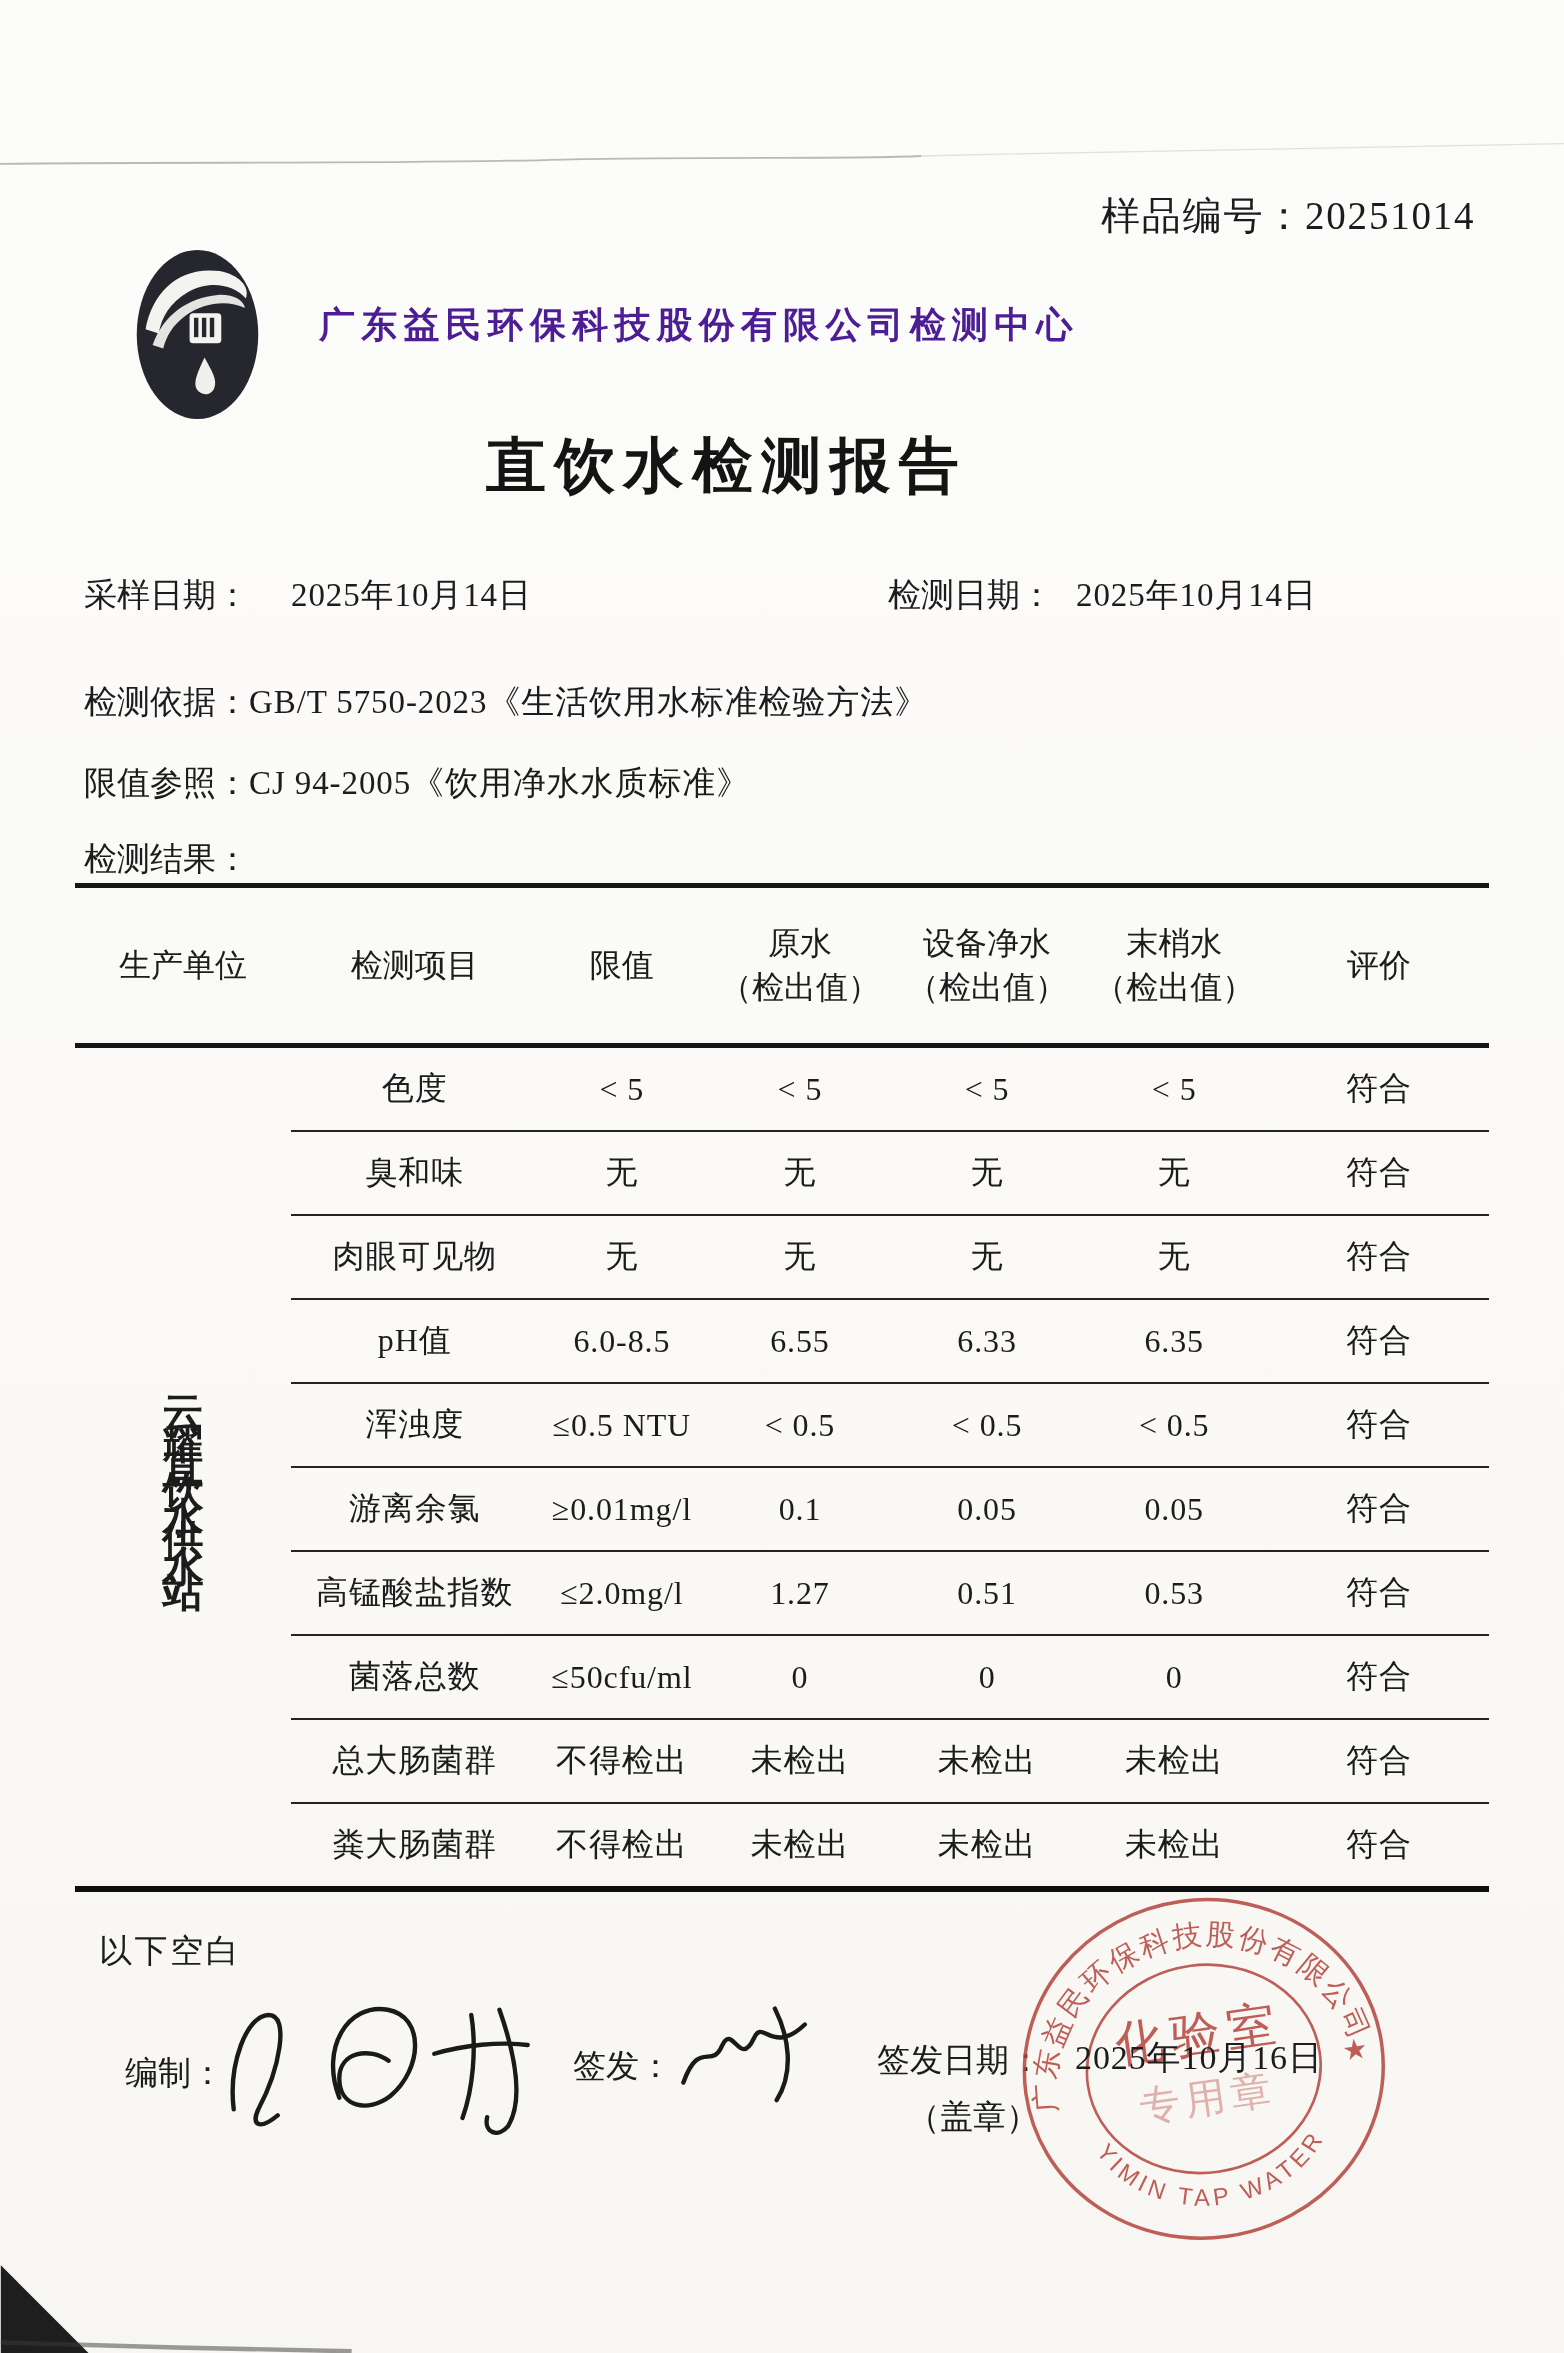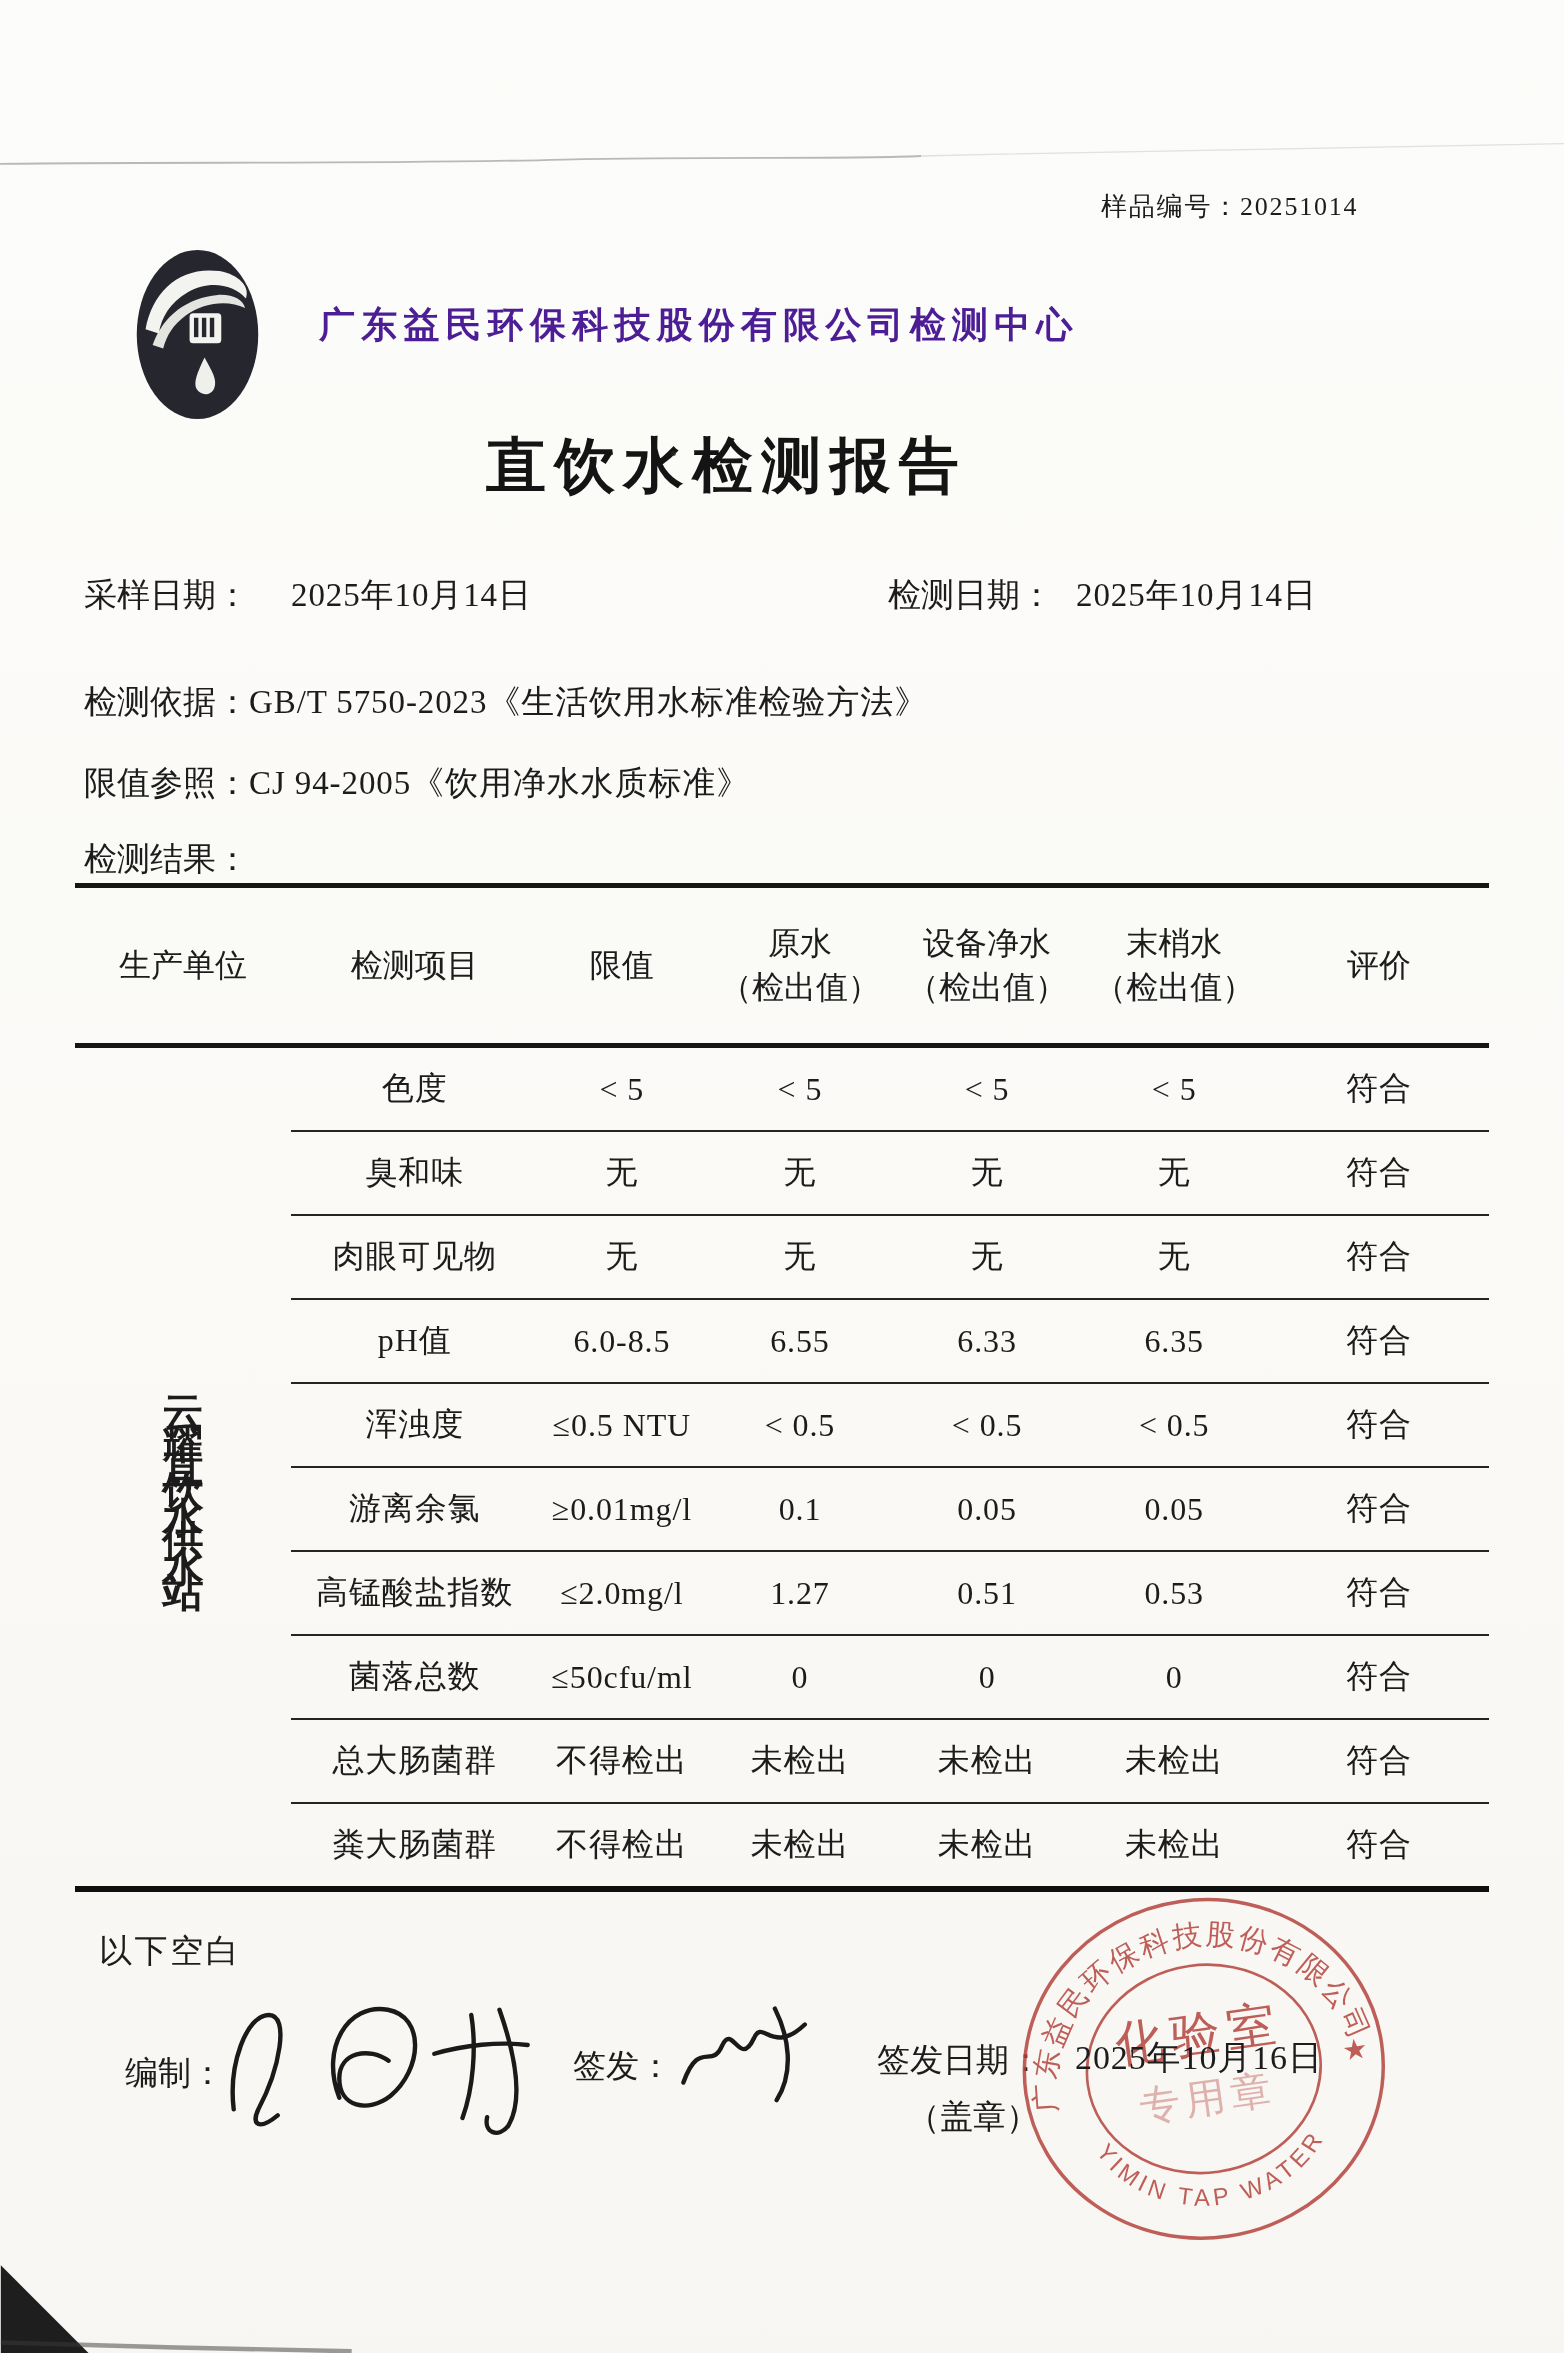--- a/index.html
+++ b/index.html
@@ -5,21 +5,21 @@
   html,body{margin:0;padding:0;}
   body{
     width:1564px;height:2354px;position:relative;overflow:hidden;
     background:linear-gradient(180deg,#fcfcfa 0%,#faf9f6 60%,#f7f6f2 100%);
     font-family:"Liberation Serif","DejaVu Serif",serif;color:#1c1c1c;
   }
   .abs{position:absolute;}
   .lbl{font-size:33px;}
   .val{font-size:33px;letter-spacing:0.9px;}
 
-  #sample-no{left:1101px;top:189px;font-size:26px;letter-spacing:1.8px;}
+  #sample-no{left:1101px;top:189px;font-size:39px;letter-spacing:1.8px;}
 
   #org-name{left:319px;top:301px;font-size:36px;font-weight:700;letter-spacing:6.2px;
     font-family:Liberation Serif, serif;color:#4c1d95;}
   #doc-title{left:486px;top:426px;font-size:60px;font-weight:700;letter-spacing:8.8px;color:#141414;}
 
   #line-dates{left:0;top:573px;width:1360px;height:44px;}
   #line-basis{left:84px;top:680px;}
   #line-limit{left:84px;top:761px;}
   #line-results{left:84px;top:837px;}
 

